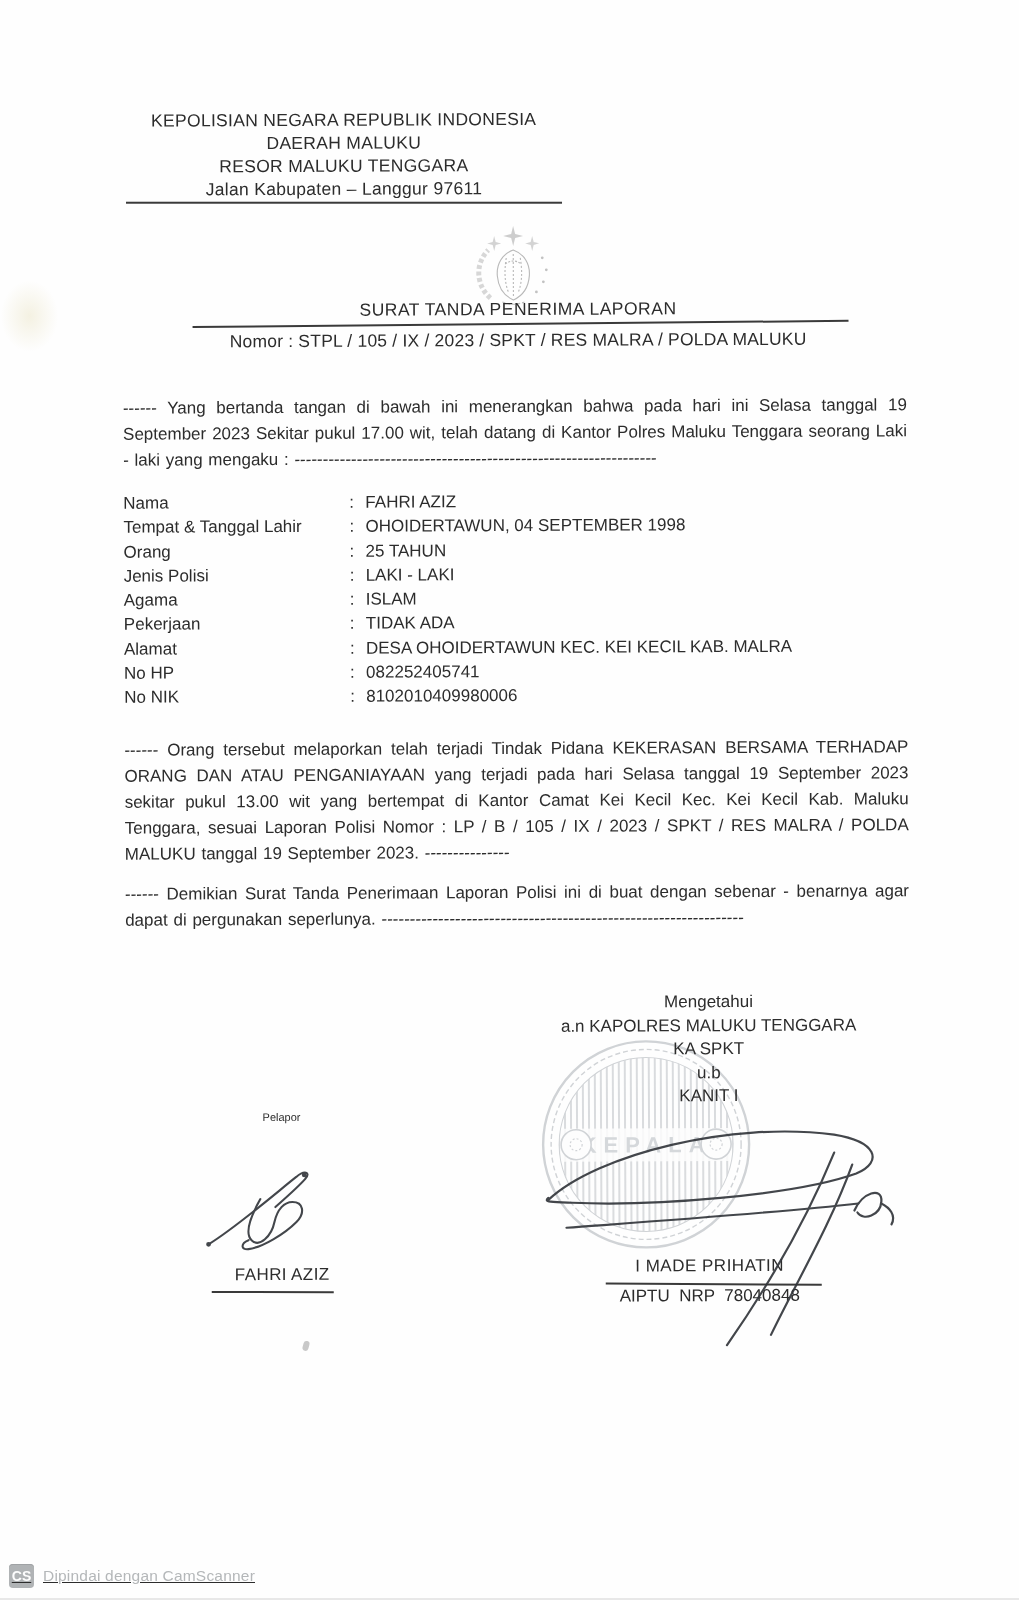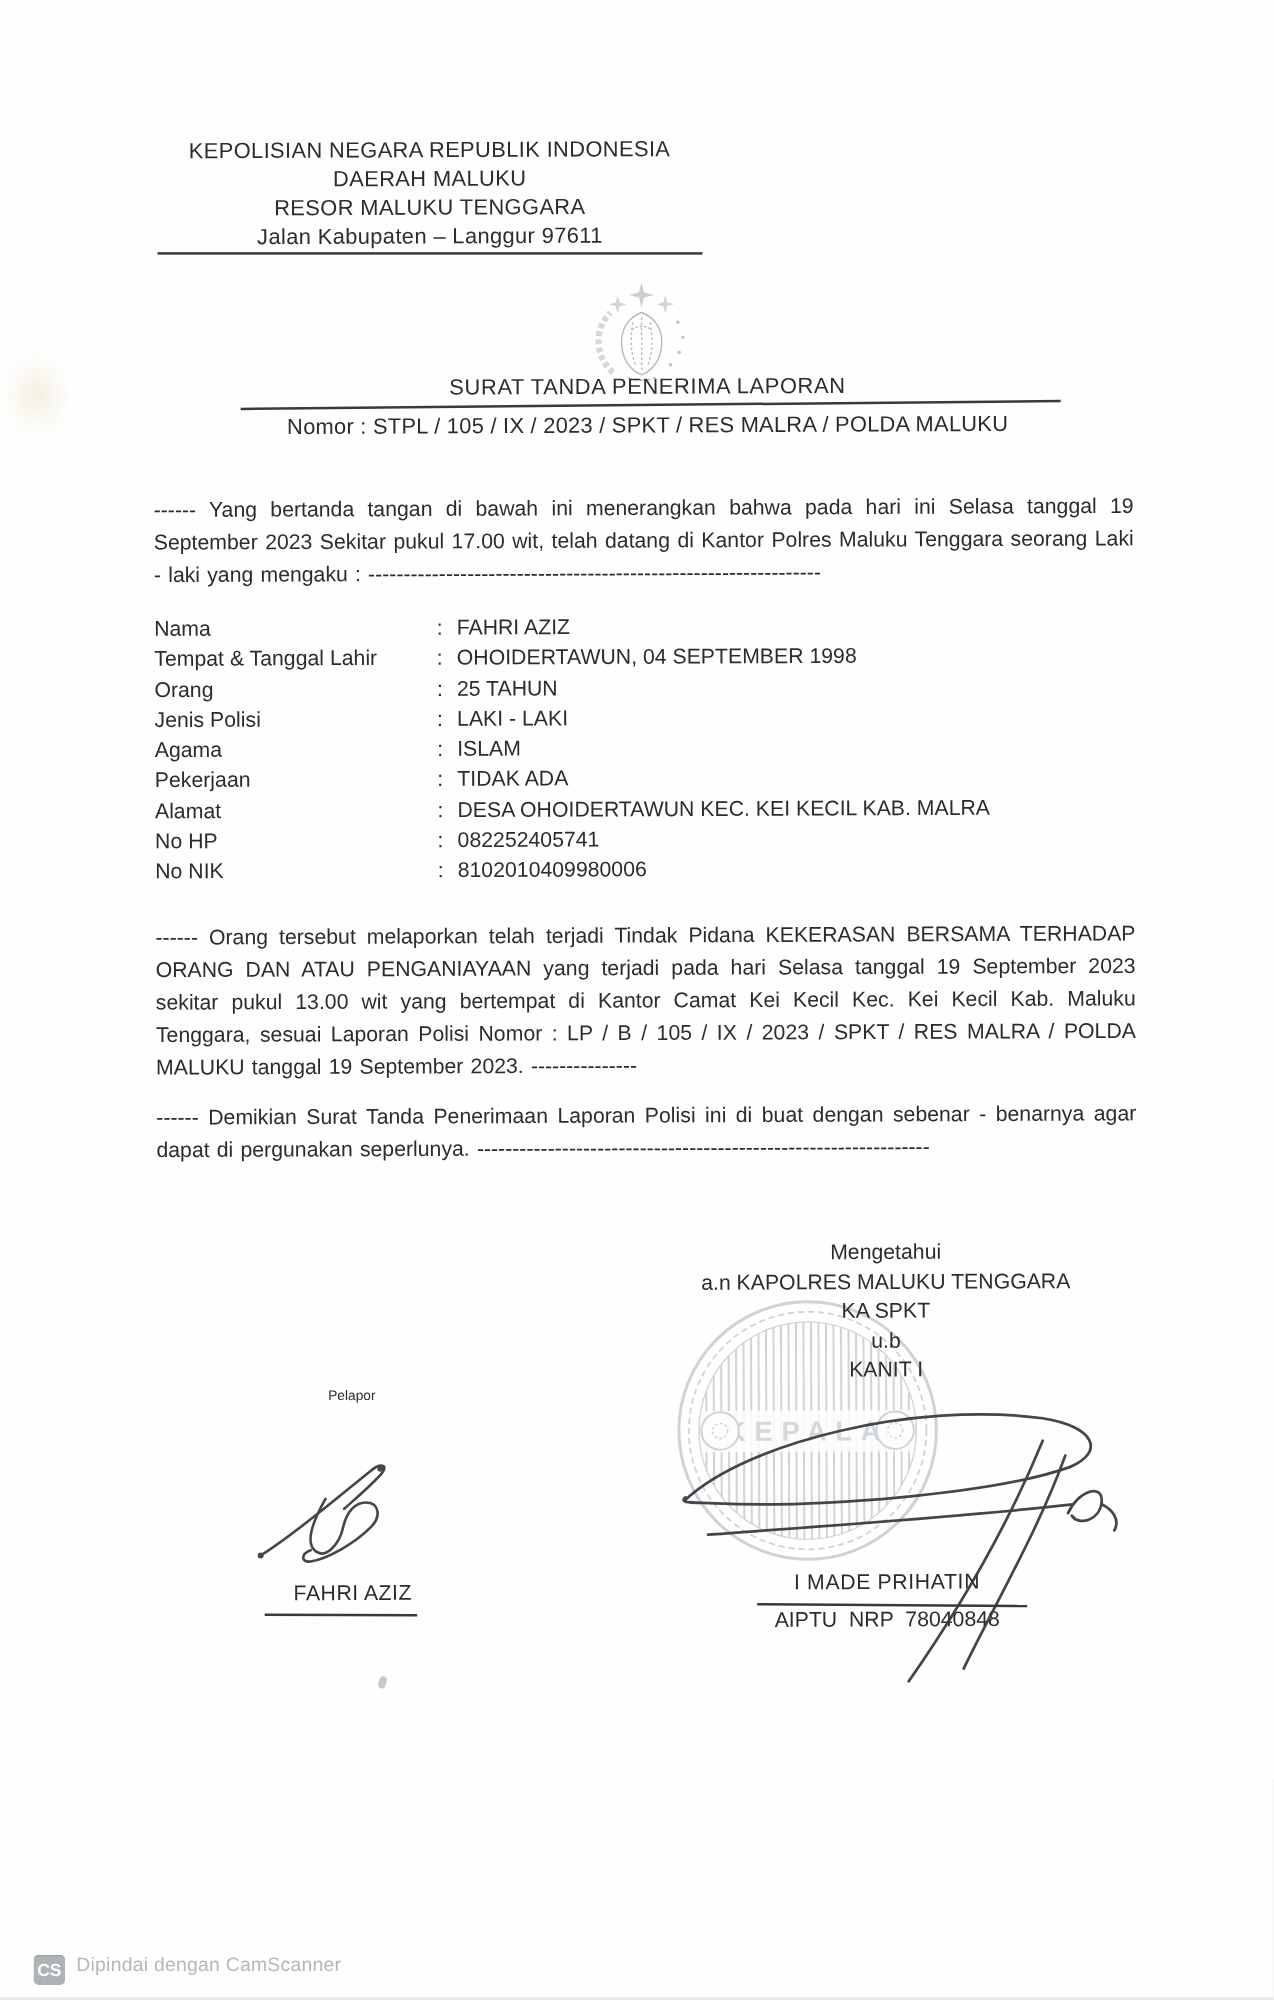--- a/index.html
+++ b/index.html
@@ -42,21 +42,21 @@
   .stamp{left:534px;top:1037px;width:216px;height:216px;z-index:1;}
   .officer-sig{left:528px;top:1106px;width:372px;height:248px;z-index:3;}
   .officer-name{left:495px;top:1257px;width:420px;font-size:17px;letter-spacing:.5px;z-index:2;}
   .officer-rule{left:601px;top:1284px;width:216px;transform:rotate(.6deg);}
   .officer-rank{left:495px;top:1287px;width:420px;font-size:17px;white-space:pre-wrap;z-index:2;}
   
   .smudge{left:0px;top:278px;width:58px;height:72px;border-radius:50%;
     background:radial-gradient(ellipse at center,#f4f1e2 0%,rgba(244,241,226,0) 70%);}
   .speck{left:298px;top:1340px;width:6px;height:10px;border-radius:3px;background:#9b9b9b;opacity:.55;transform:rotate(15deg);}
   
-  .footer{position:absolute;left:27px;bottom:10px;display:flex;gap:9px;}
+  .footer{position:absolute;left:9px;bottom:10px;display:flex;align-items:center;gap:9px;text-decoration:underline;}
   .cs-badge{width:25px;height:24px;border-radius:4px;background:#b0b3b5;color:#fdfdfd;
     display:flex;align-items:center;justify-content:center;font-size:14px;font-weight:bold;
     box-shadow:0 1px 0 #9fa2a4 inset;}
   .cs-text{font-size:15.5px;color:#b4b7b9;letter-spacing:.2px;}
   svg{display:block;}
 </style>
 </head>
 <body>
 
 <div class="page">

